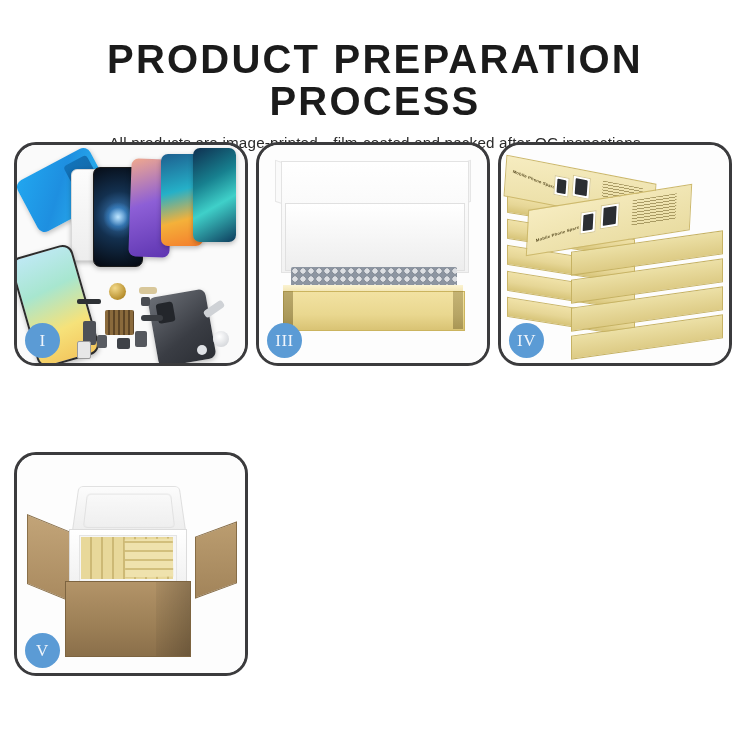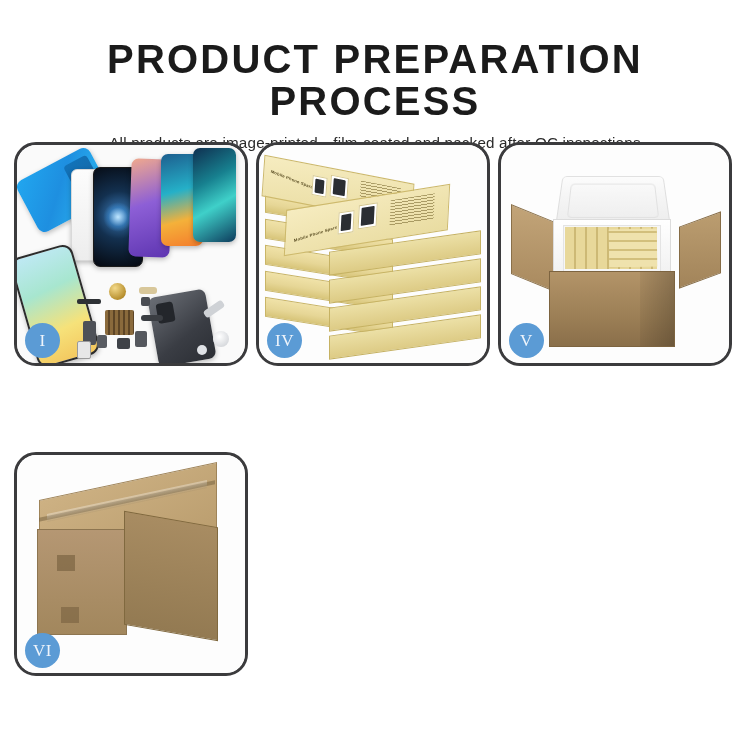--- a/index.html
+++ b/index.html
@@ -391,20 +391,35 @@
         <div class="part pt-h"></div>
         <div class="part pt-i"></div>
         <div class="part pt-j"></div>
         <div class="part pt-k"></div>
       </div>
     </div>
     <div class="badge">I</div>
   </div>
 
 
+  <div class="panel p3">
+    <div class="stage">
+      <div class="bg"></div>
+      <div class="lid-flapL"></div>
+      <div class="lid-flapR"></div>
+      <div class="lid-back"></div>
+      <div class="lid-front"></div>
+      <div class="bubblefill"></div>
+      <div class="box-yellow-lip"></div>
+      <div class="box-yellow"></div>
+      <div class="box-corner-l"></div>
+      <div class="box-corner-r"></div>
+    </div>
+    <div class="badge">III</div>
+  </div>
 
   <div class="panel p4">
     <div class="stage">
       <div class="bg"></div>
 
       <div class="stackbox" style="left:6px;top:58px;width:126px;height:18px;transform:skewY(9deg);"></div>
       <div class="stackbox" style="left:6px;top:84px;width:126px;height:18px;transform:skewY(9deg);"></div>
       <div class="stackbox" style="left:6px;top:110px;width:126px;height:18px;transform:skewY(9deg);"></div>
       <div class="stackbox" style="left:6px;top:136px;width:126px;height:18px;transform:skewY(9deg);"></div>
       <div class="stackbox" style="left:6px;top:162px;width:126px;height:18px;transform:skewY(9deg);"></div>
@@ -447,27 +462,14 @@
       <div class="foam-lid"></div>
       <div class="foam-body"></div>
       <div class="foam-inner"></div>
       <div class="ybars"></div>
       <div class="ybars2"></div>
       <div class="carton-body"></div>
     </div>
     <div class="badge">V</div>
   </div>
 
-  <div class="panel p6">
-    <div class="stage">
-      <div class="bg"></div>
-      <div class="c6-top"></div>
-      <div class="c6-seam"></div>
-      <div class="c6-topshine"></div>
-      <div class="c6-left"></div>
-      <div class="c6-right"></div>
-      <div class="c6-tape"></div>
-      <div class="c6-tape2"></div>
-    </div>
-    <div class="badge">VI</div>
-  </div>
 
 </div>
 
 </body></html>

